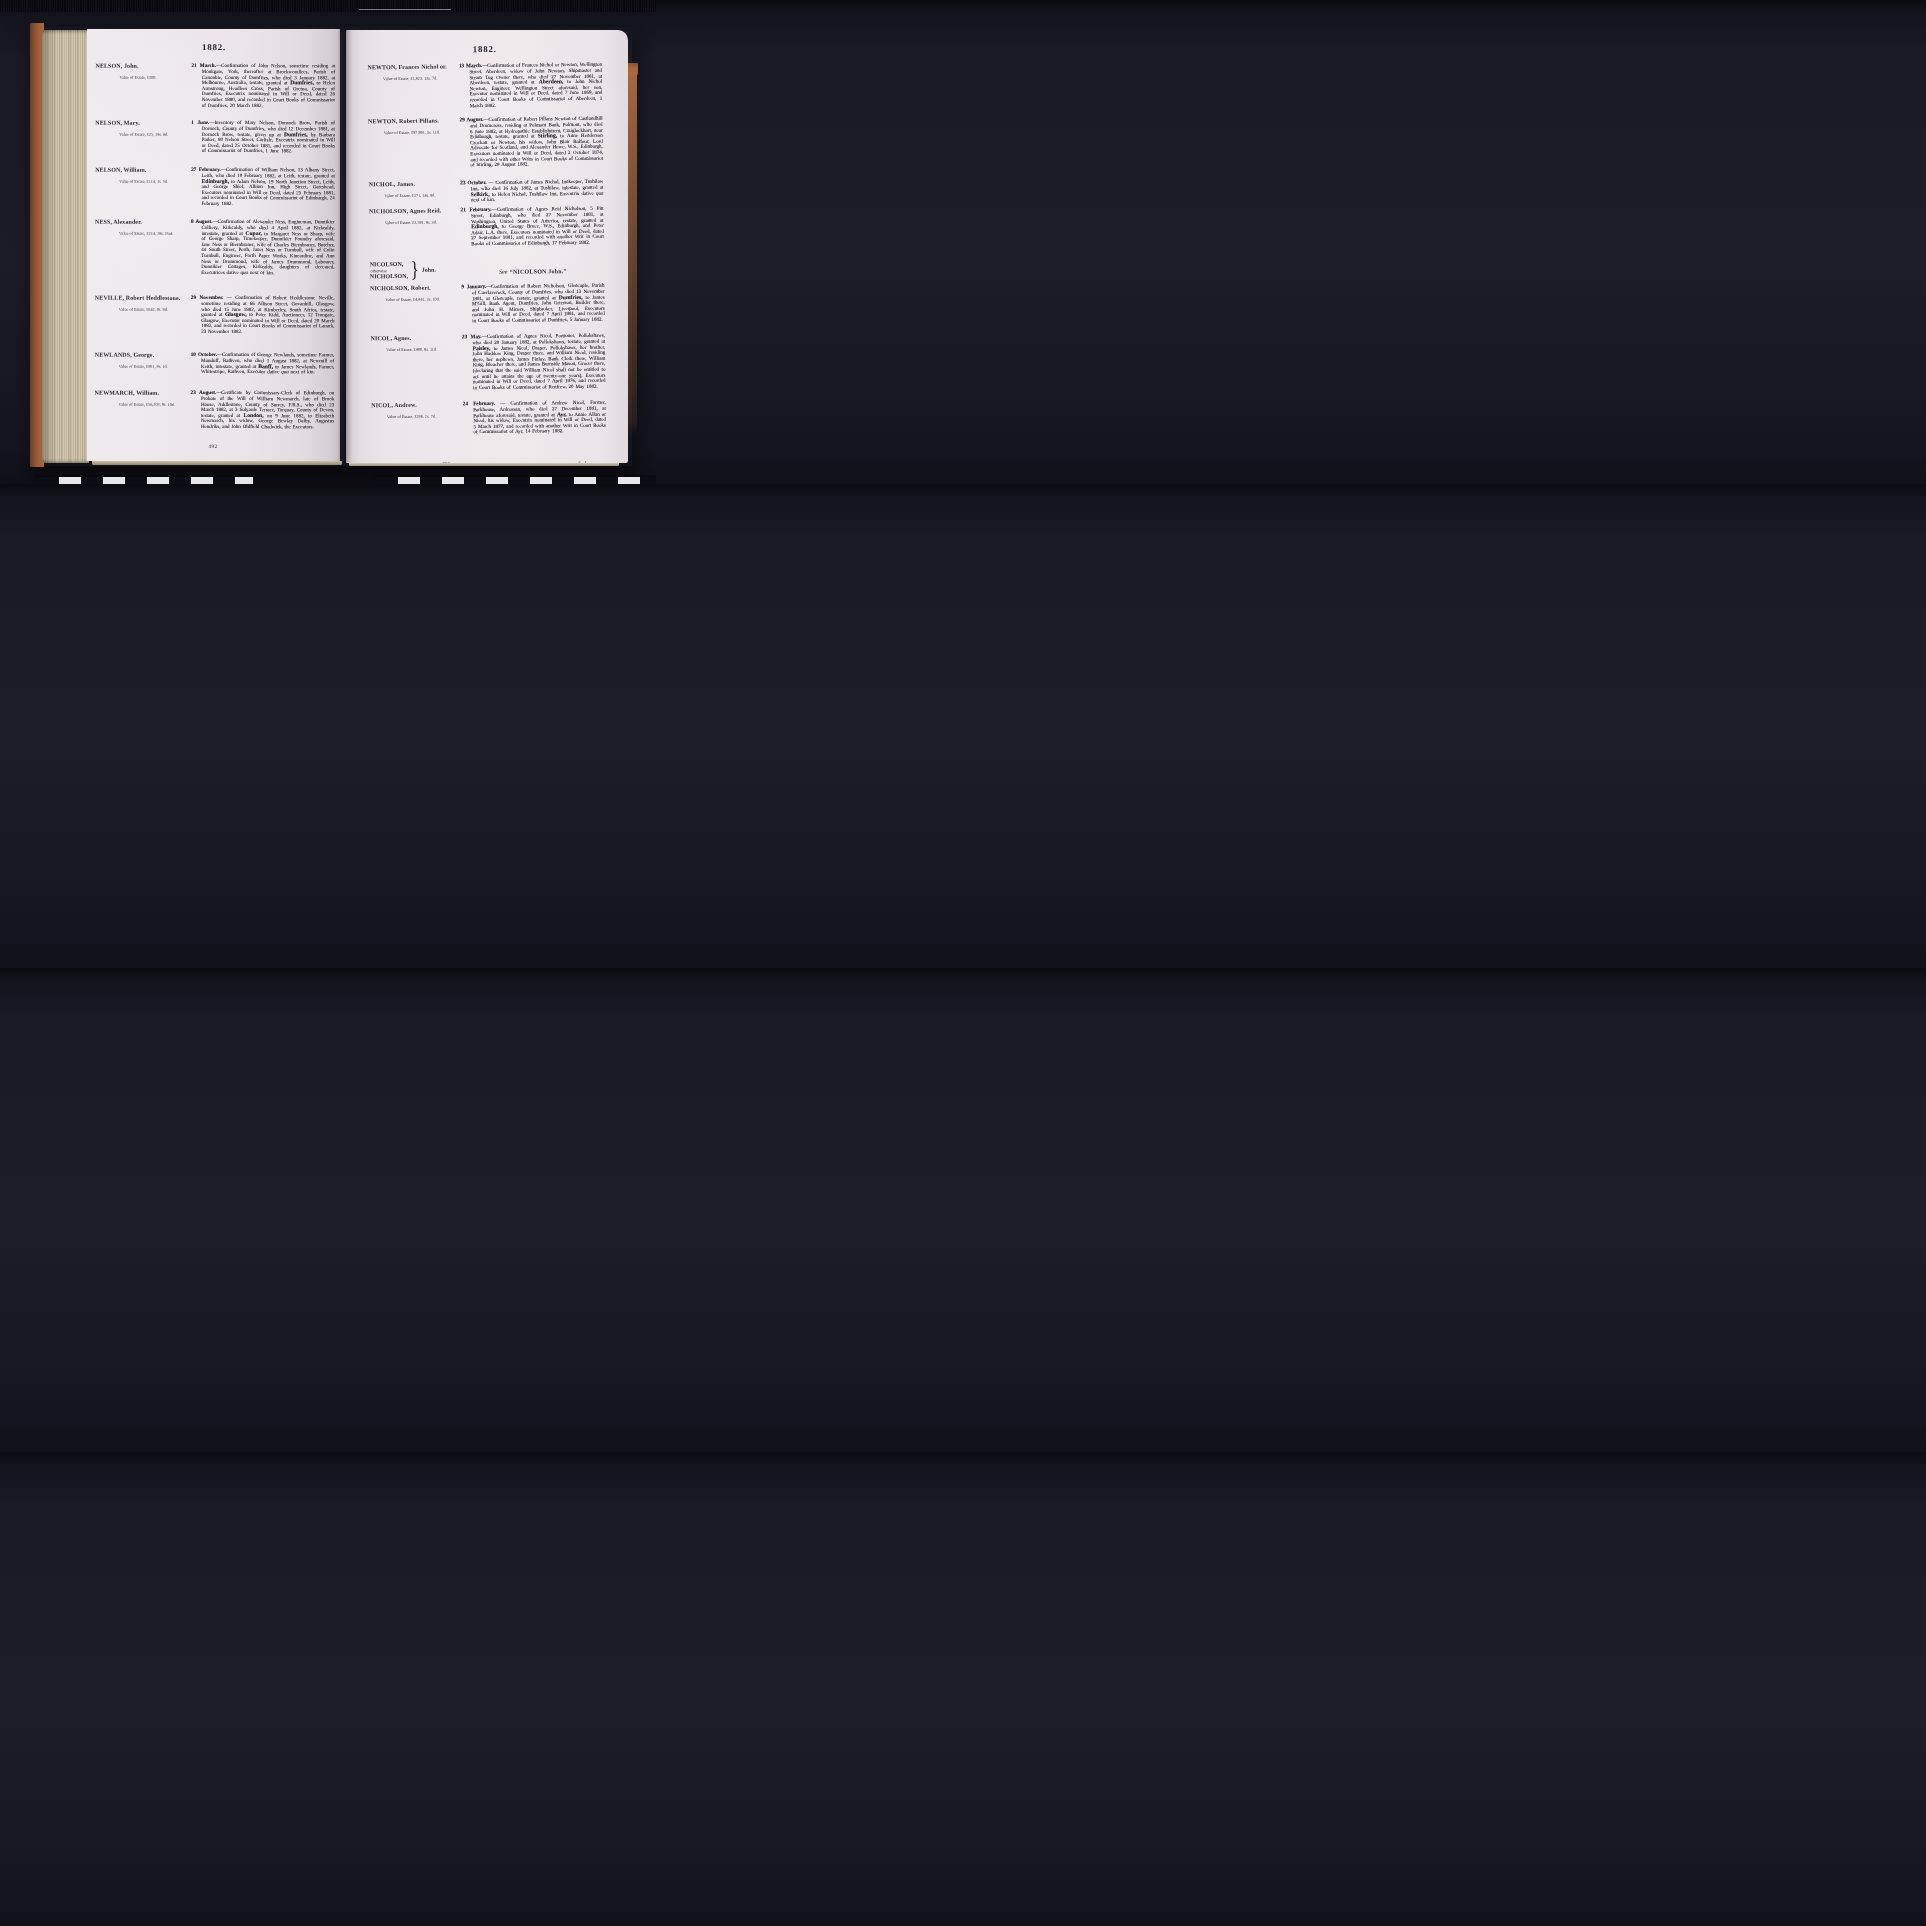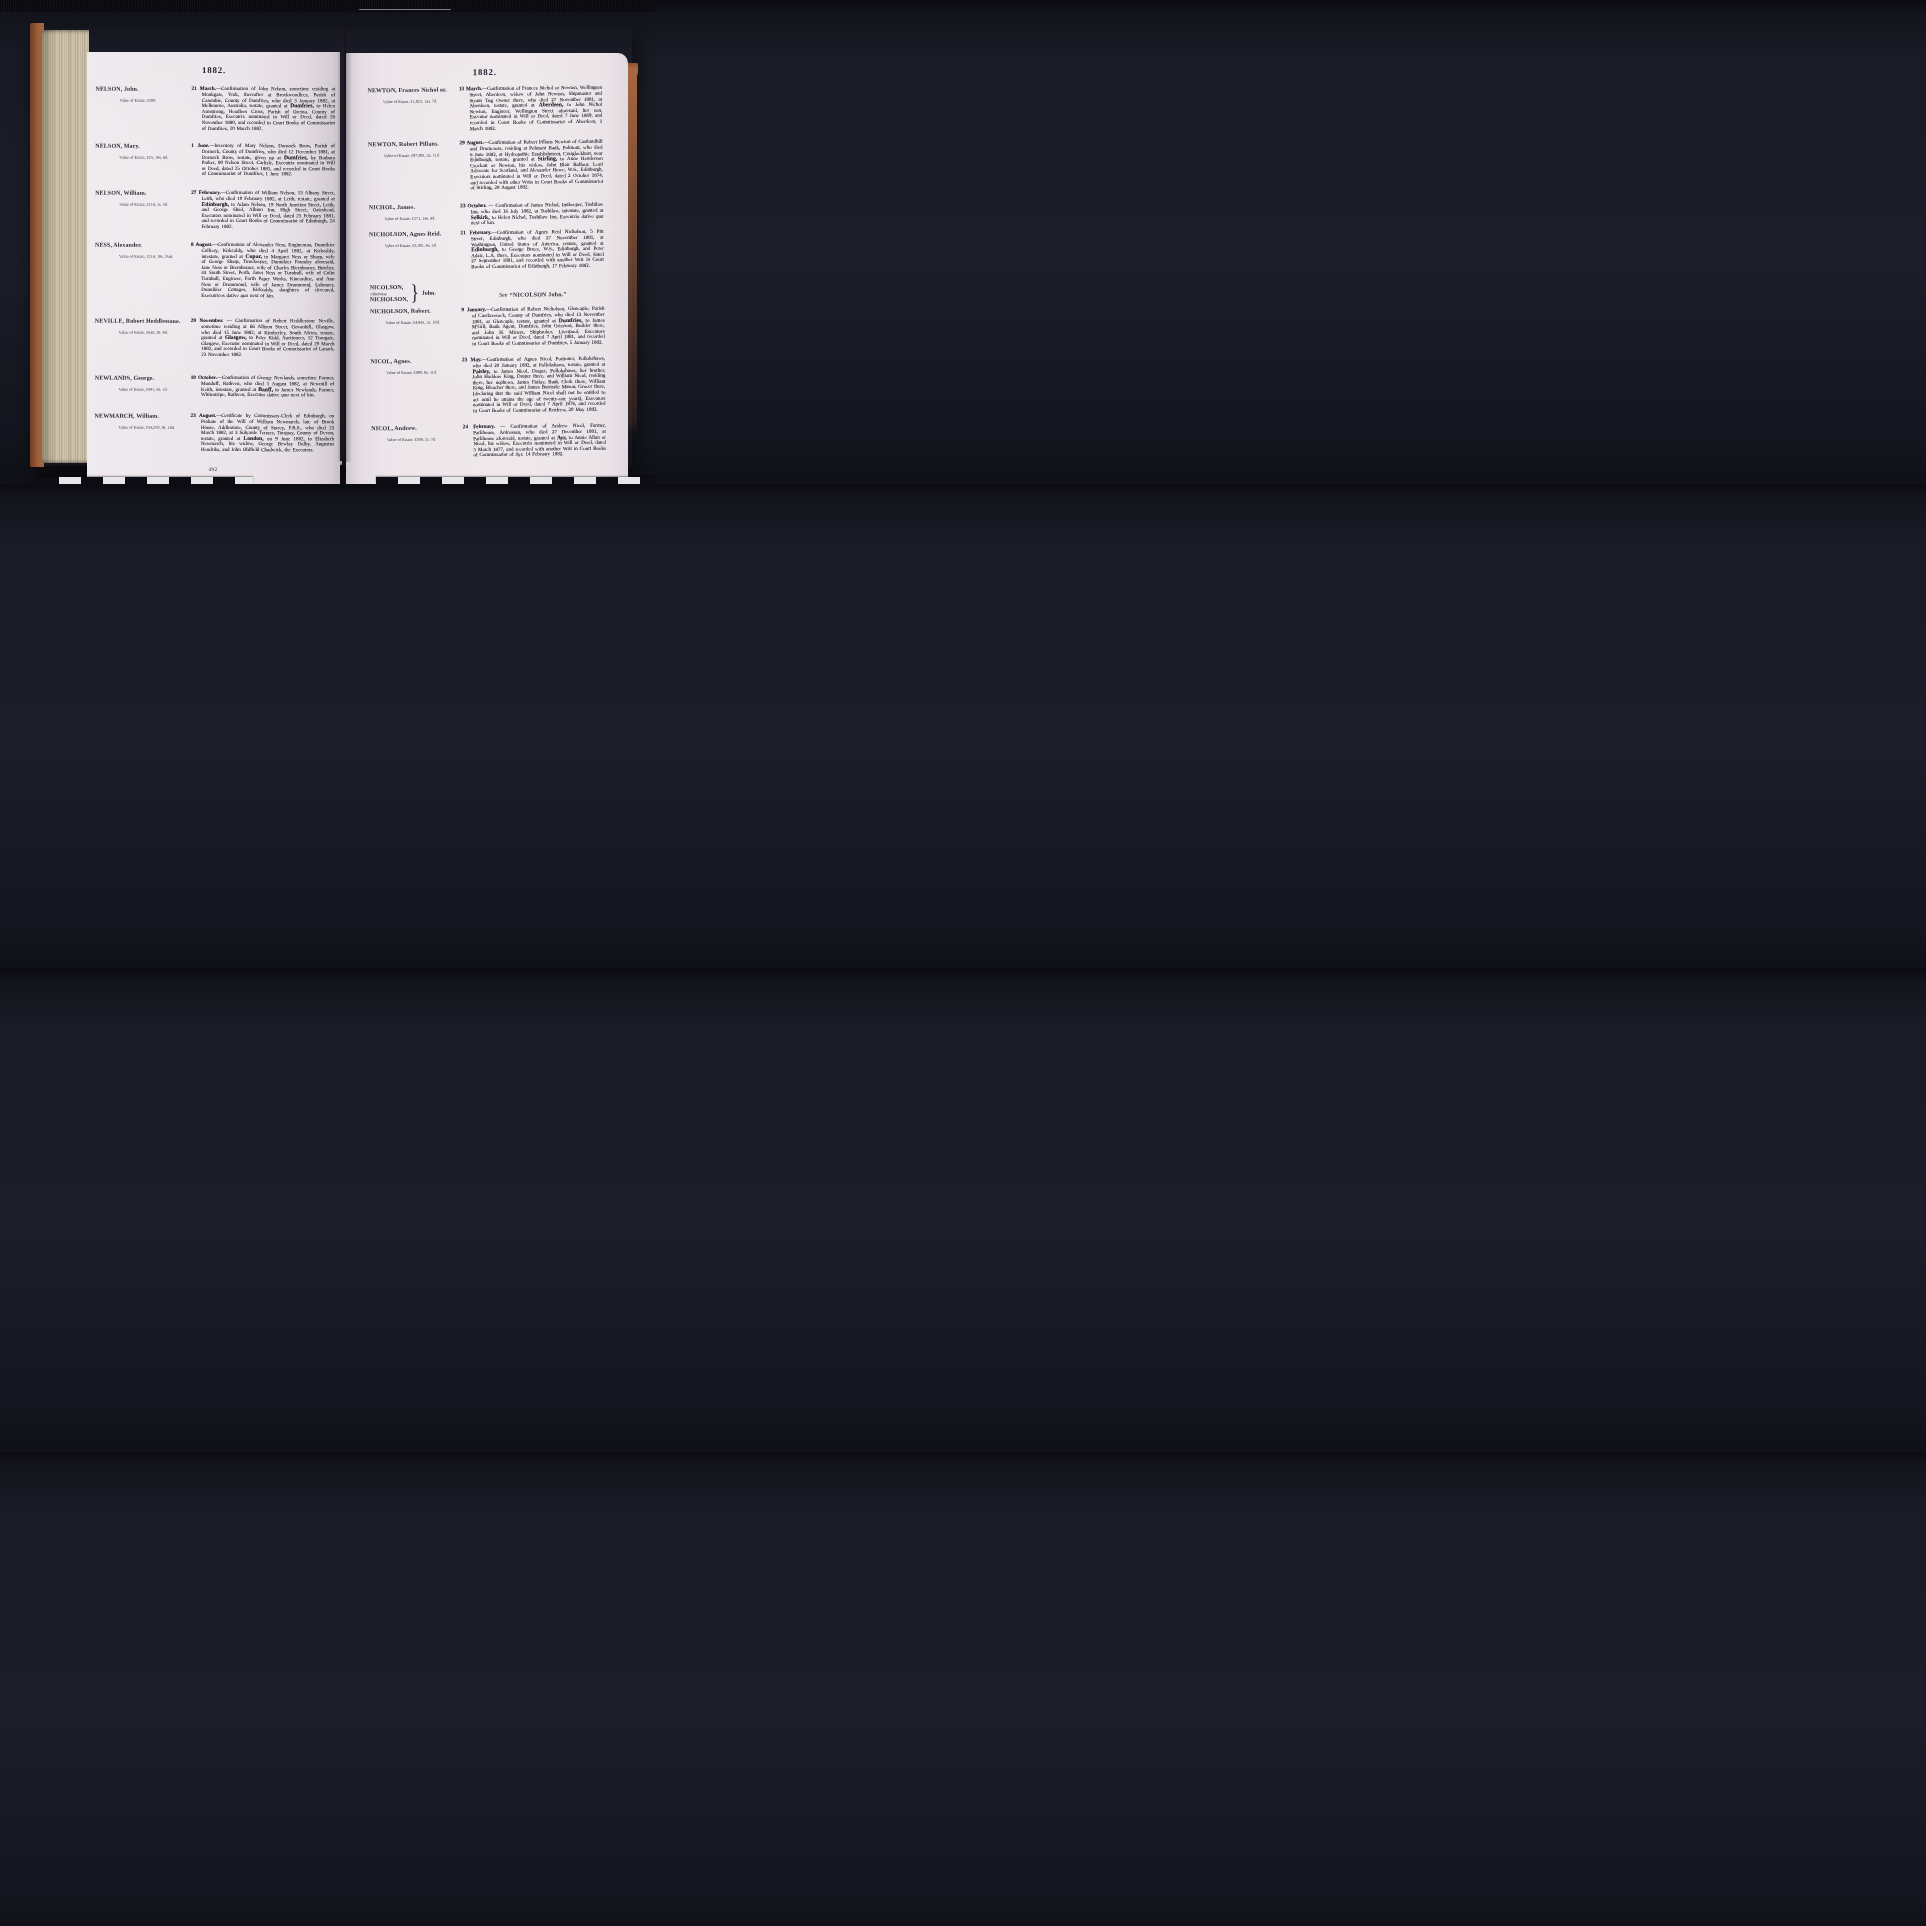--- a/index.html
+++ b/index.html
@@ -18,21 +18,21 @@
     background:linear-gradient(180deg,#8a5130,#a86740 45%,#9c5d38);transform:rotate(.4deg);border-radius:1.2px;}
   .cover-right{position:absolute;left:626px;top:69px;width:10.8px;height:366px;
     background:linear-gradient(180deg,#a86740,#96573333 96%,transparent);border-radius:0 1.2px 1.2px 0;}
   .fore-edge{position:absolute;left:42px;top:30px;width:47px;height:433px;
     background:
       linear-gradient(90deg,rgba(90,80,60,.45),rgba(90,80,60,0) 30%),
       repeating-linear-gradient(90deg,#cfc5ad 0 0.8px,#b6ab92 0.8px 1.5px,#c4b9a0 1.5px 2.3px);
     border-radius:2.3px 0 0 2.3px; box-shadow:inset 0 3.1px 3.9px -2.3px rgba(0,0,0,.5), inset 0 -3.1px 3.9px -2.3px rgba(0,0,0,.5);}
   .book-shadow{position:absolute;left:37px;top:27px;width:595px;height:439px;
     box-shadow:0 11.6px 23px 3.9px rgba(0,0,0,.55);}
-  .page{position:absolute;overflow:hidden;margin-top:23px;}
+  .page{position:absolute;overflow:hidden;}
   .page-left{left:87px;top:29px;width:253px;height:432px;border-radius:0.8px 0 0 0.8px;
     background:
       radial-gradient(ellipse 90% 60% at 40% 40%,rgba(255,255,255,.18),rgba(255,255,255,0) 70%),
       linear-gradient(90deg,#efeaed 0%,#ebe5e9 62%,#e2dbe0 86%,#d3ccd2 97%,#c6bfc5 100%);}
   .page-right{left:346px;top:30px;width:282px;height:433px;border-radius:1.2px 10px 2.3px 1.2px;
     background:
       radial-gradient(ellipse 90% 60% at 55% 40%,rgba(255,255,255,.16),rgba(255,255,255,0) 72%),
       linear-gradient(90deg,#cfc8cd 0%,#e4dee2 5%,#ece6ea 14%,#efe9ec 60%,#eae3e7 92%,#e0d9dd 100%);}
   .page-under{position:absolute;left:92px;top:461px;width:250px;height:4.2px;
     background:linear-gradient(180deg,#cdc3ab,#8f8670);border-radius:0 0 1.5px 1.5px;}

